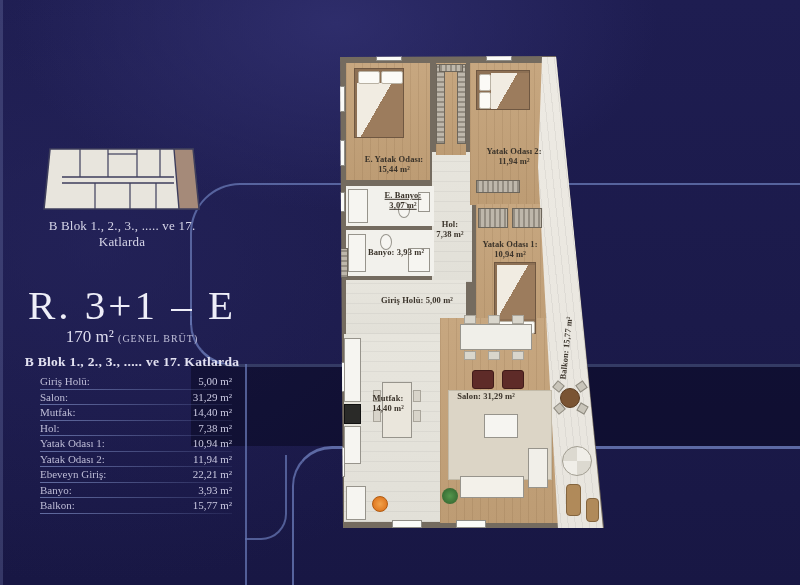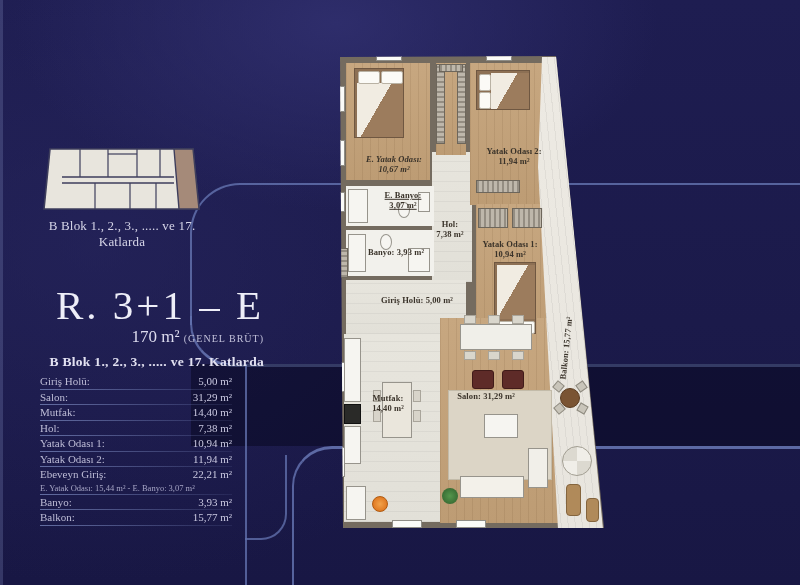--- a/index.html
+++ b/index.html
@@ -26,21 +26,21 @@
   .pathE{left:245px;top:455px;width:40px;height:83px;
     border-right:2px solid rgba(97,112,172,.8);border-bottom:2px solid rgba(97,112,172,.8);
     border-bottom-right-radius:26px;}
 
   
   .keyplan{position:absolute;left:40px;top:146px;width:164px;}
   .keyplan svg{display:block;}
   .keyplan-caption{margin-top:6px;text-align:center;font-size:13px;color:#d6d5e8;letter-spacing:.2px;}
 
   
-  .titleblock{position:absolute;left:0;top:284px;width:264px;text-align:right;color:#eeeef8;}
+  .titleblock{position:absolute;left:0;top:284px;width:264px;text-align:center;color:#eeeef8;}
   .main-title{font-size:41px;letter-spacing:3px;line-height:1.05;}
   .area-line{font-size:17px;color:#dddcee;}
   .area-note{font-size:10px;letter-spacing:1px;color:#c2c1da;}
   .floors-line{margin-top:7px;font-size:13.5px;font-weight:bold;color:#e2e1f1;letter-spacing:.3px;}
 
   
   .atable{position:absolute;left:40px;top:374px;width:192px;}
   .trow{display:flex;justify-content:space-between;align-items:center;height:14.5px;
     font-size:11px;color:#bdbcd6;}
   .trow .tval{color:#c9c8e0;}
@@ -136,21 +136,20 @@
     <div class="tsep"></div>
     <div class="trow">
         <span class="tlabel">Yatak Odası 2:</span>
         <span class="tval">11,94 m²</span>
       </div>
     <div class="tsep"></div>
     <div class="trow">
         <span class="tlabel">Ebeveyn Giriş:</span>
         <span class="tval">22,21 m²</span>
       </div>
-    <div class="tsub">E. Yatak Odası: 15,44 m²  -  E. Banyo: 3,07 m²</div>
     <div class="tsep"></div>
     <div class="trow">
         <span class="tlabel">Banyo:</span>
         <span class="tval">3,93 m²</span>
       </div>
     <div class="tsep"></div>
     <div class="trow">
         <span class="tlabel">Balkon:</span>
         <span class="tval">15,77 m²</span>
       </div>
@@ -242,23 +241,23 @@
 
     <div class="furn circ" style="left:224px;top:336px;width:20px;height:20px;background:#7a5433;border:1px solid #5b3d22;"></div>
     <div class="furn" style="left:218px;top:330px;width:9px;height:9px;background:#c9c5ba;border:1px solid #8f8b80;transform:rotate(40deg);"></div>
     <div class="furn" style="left:241px;top:330px;width:9px;height:9px;background:#c9c5ba;border:1px solid #8f8b80;transform:rotate(-35deg);"></div>
     <div class="furn" style="left:219px;top:352px;width:9px;height:9px;background:#c9c5ba;border:1px solid #8f8b80;transform:rotate(-40deg);"></div>
     <div class="furn" style="left:242px;top:352px;width:9px;height:9px;background:#c9c5ba;border:1px solid #8f8b80;transform:rotate(30deg);"></div>
     <div class="furn circ" style="left:226px;top:394px;width:30px;height:30px;background:conic-gradient(#f0eee8 0 25%,#dcd9d0 0 50%,#f0eee8 0 75%,#dcd9d0 0);border:1px solid #a29e92;"></div>
     <div class="furn" style="left:230px;top:432px;width:15px;height:32px;background:#b08a5a;border:1px solid #84653e;border-radius:4px;"></div>
     <div class="furn" style="left:250px;top:446px;width:13px;height:24px;background:#b08a5a;border:1px solid #84653e;border-radius:4px;"></div>
 
-    <div class="plabel two" style="left:58px;top:112px;font-style:italic;">
+    <div class="plabel two" style="left:58px;top:112px;">
         <span>E. Yatak Odası:</span>
-        <span>10,67 m²</span>
+        <span>15,44 m²</span>
       </div>
     <div class="plabel two" style="left:67px;top:148px;text-decoration:underline;">
         <span>E. Banyo:</span>
         <span>3,07 m²</span>
       </div>
     <div class="plabel one" style="left:60px;top:200px;"><span>Banyo:</span> <span>3,93 m²</span></div>
     <div class="plabel two" style="left:114px;top:177px;">
         <span>Hol:</span>
         <span>7,38 m²</span>
       </div>

